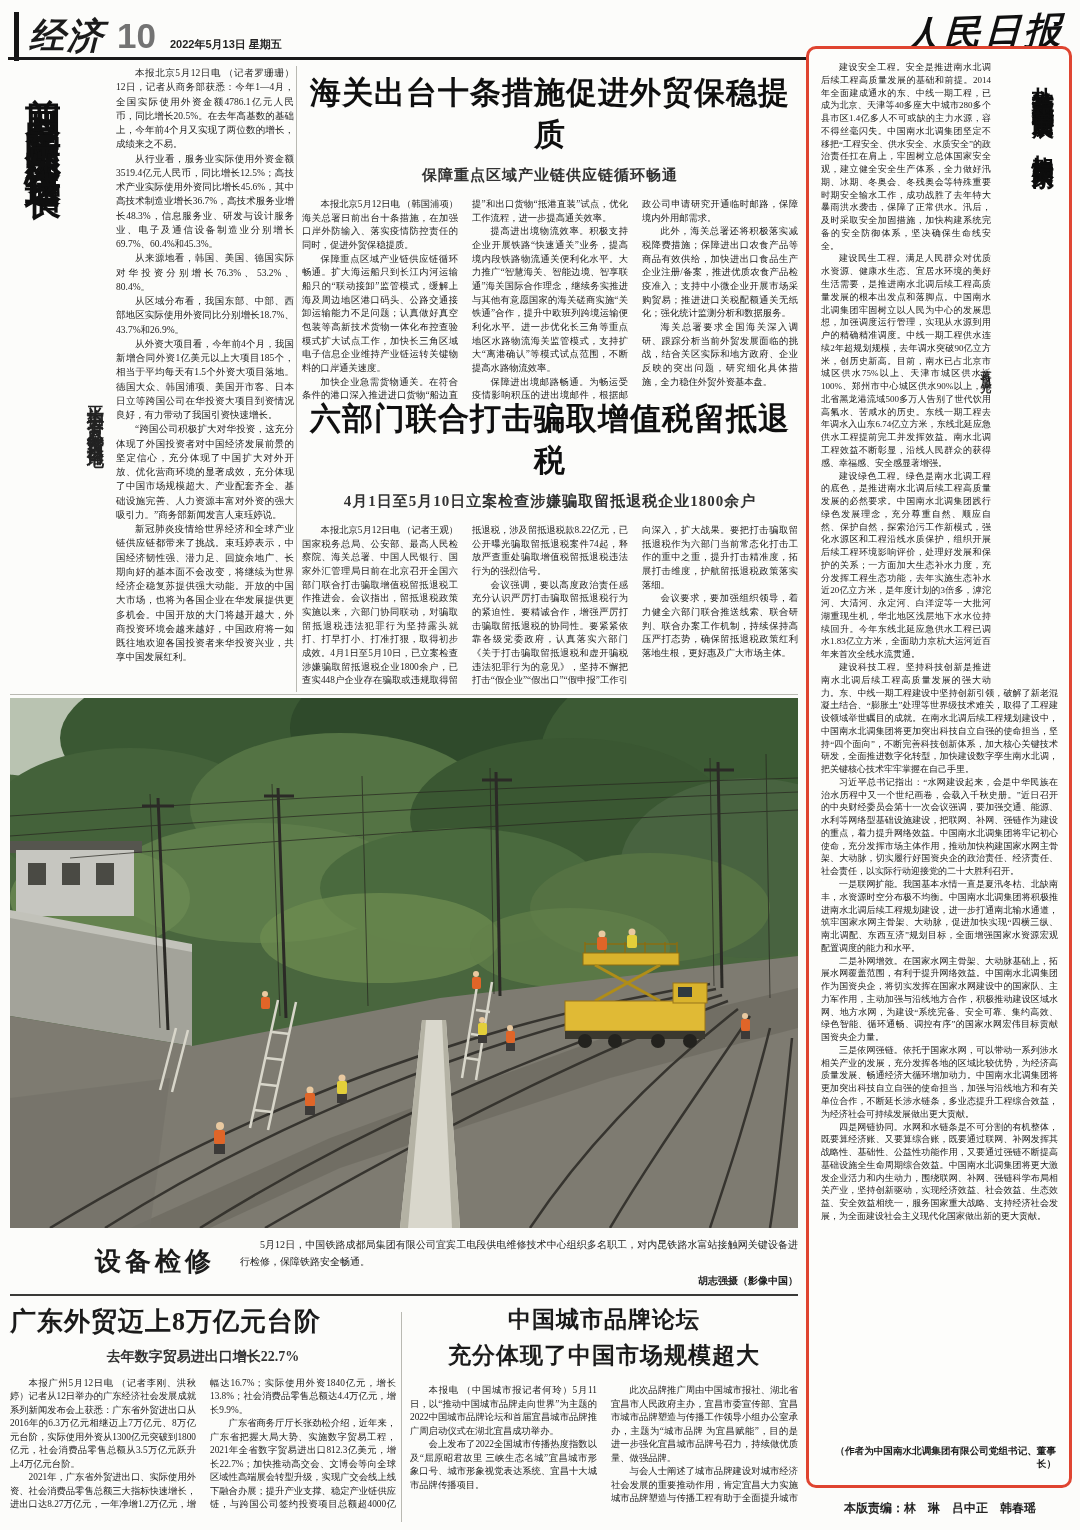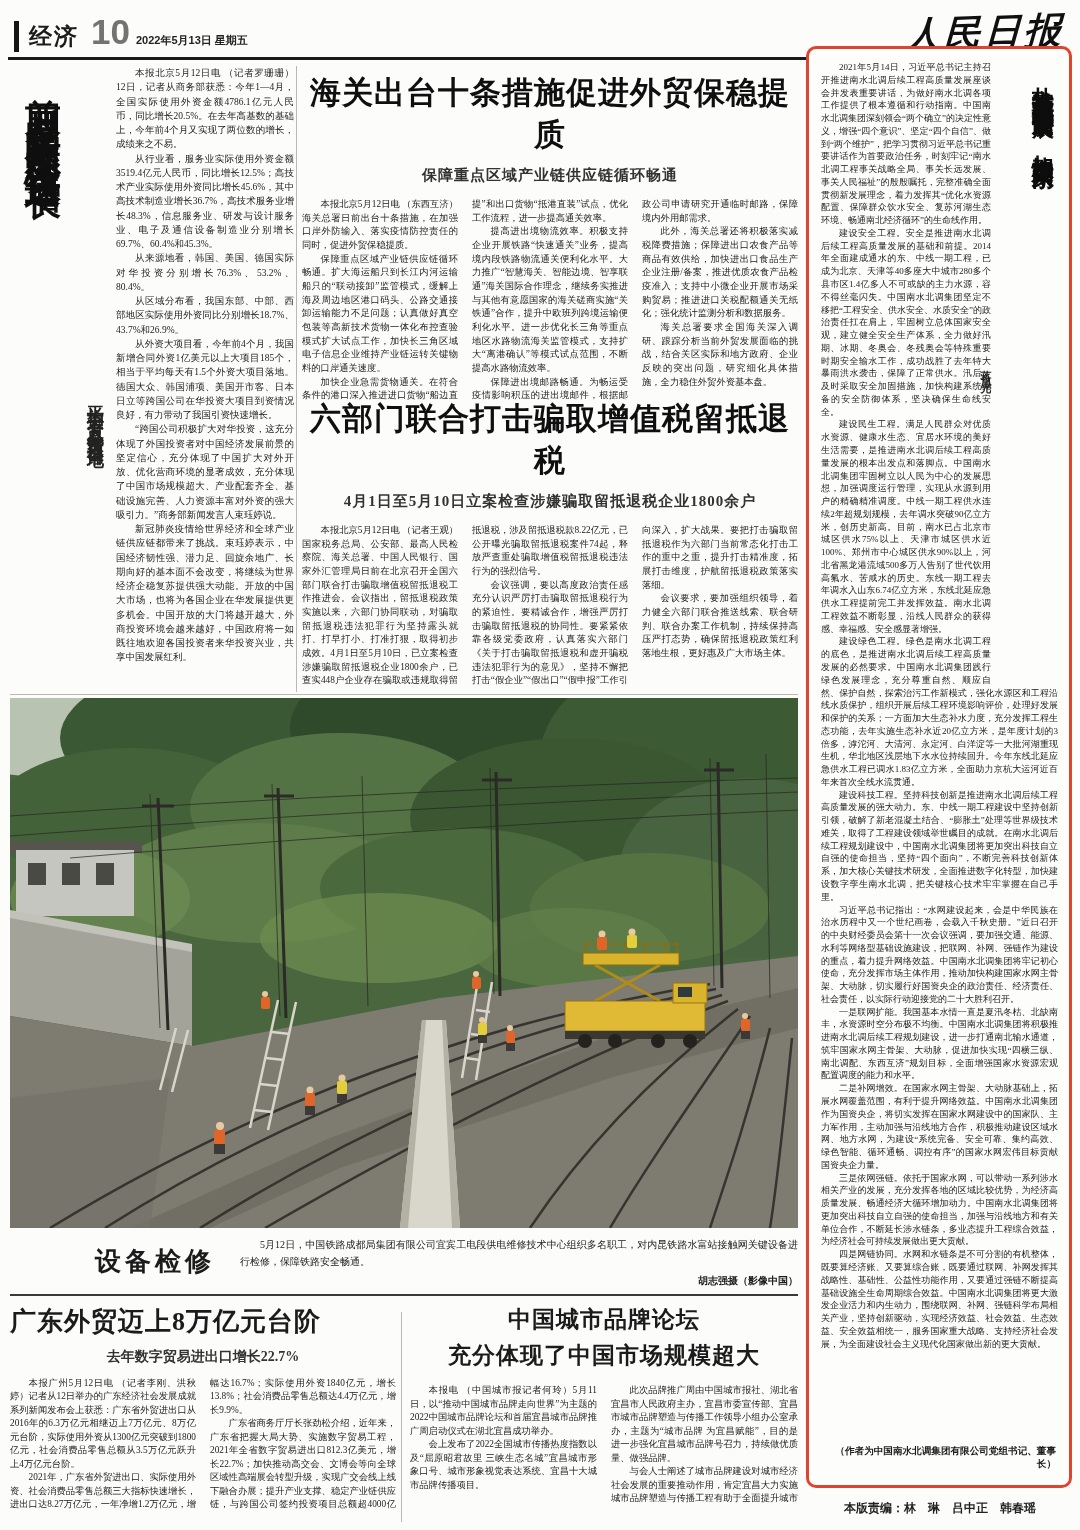--- a/index.html
+++ b/index.html
@@ -8,23 +8,23 @@
     position:relative; width:1080px; height:1530px; margin:0 auto;
     background:#fcfcfa; color:#1b1b1b; overflow:hidden;
     font-family:"Liberation Serif","DejaVu Serif",serif;
   }
   .sans { font-family:"Liberation Sans","DejaVu Sans",sans-serif; }
   .para { text-indent:2em; text-align:justify; margin:0; }
 
   
   .hdr { position:absolute; left:14px; top:10px; right:14px; height:46px; }
   .hdr-left { position:absolute; left:0; top:2px; display:flex; align-items:baseline; }
-  .hdr-section { font-size:23px; font-weight:bold; border-left:5px solid #151515; padding-left:10px; letter-spacing:2px; }
+  .hdr-section { font-size:36px; font-weight:bold; border-left:5px solid #151515; padding-left:10px; letter-spacing:2px;font-style:italic; }
   .hdr-page { font-size:35px; margin-left:12px; font-weight:bold; color:#737373; }
-  .hdr-date { font-size:11px; font-weight:bold; margin-left:6px; color:#222; }
+  .hdr-date { font-size:11px; font-weight:bold; margin-left:14px; color:#222; }
   .masthead { position:absolute; right:2px; top:-2px; font-size:37px; font-weight:bold;
     font-style:italic; letter-spacing:3px; transform:rotate(-2deg) skewX(-4deg); color:#101010; }
   .hdr-rule { position:absolute; left:8px; top:57px; width:1064px; height:3px; background:#1a1a1a; }
 
   
   .vdiv, .hdiv { position:absolute; background:#b9b9b2; }
   .vdiv1 { left:296px; top:66px; width:1px; height:626px; }
   .vdiv2 { left:401px; top:1312px; width:1px; height:210px; }
   .hdiv-mid { left:10px; top:694px; width:788px; height:1px; }
   .hdiv-caption { left:10px; top:1294px; width:788px; height:2px; background:#3a3a38; }
@@ -121,21 +121,21 @@
         <p class="para">从外资大项目看，今年前4个月，我国新增合同外资1亿美元以上大项目185个，相当于平均每天有1.5个外资大项目落地。德国大众、韩国浦项、美国开市客、日本日立等跨国公司在华投资大项目到资情况良好，有力带动了我国引资快速增长。</p>
         <p class="para">“跨国公司积极扩大对华投资，这充分体现了外国投资者对中国经济发展前景的坚定信心，充分体现了中国扩大对外开放、优化营商环境的显著成效，充分体现了中国市场规模超大、产业配套齐全、基础设施完善、人力资源丰富对外资的强大吸引力。”商务部新闻发言人束珏婷说。</p>
         <p class="para">新冠肺炎疫情给世界经济和全球产业链供应链都带来了挑战。束珏婷表示，中国经济韧性强、潜力足、回旋余地广、长期向好的基本面不会改变，将继续为世界经济企稳复苏提供强大动能。开放的中国大市场，也将为各国企业在华发展提供更多机会。中国开放的大门将越开越大，外商投资环境会越来越好，中国政府将一如既往地欢迎各国投资者来华投资兴业，共享中国发展红利。</p>
       </div>
   </section>
 
   <section class="art-customs">
     <h1 class="mid-headline">海关出台十条措施促进外贸保稳提质</h1>
     <h2 class="mid-subhead">保障重点区域产业链供应链循环畅通</h2>
     <div class="cols3 h-customs">
-        <p class="para">本报北京5月12日电 （东西互济）海关总署日前出台十条措施，在加强口岸外防输入、落实疫情防控责任的同时，促进外贸保稳提质。</p>
+        <p class="para">本报北京5月12日电 （韩国浦项）海关总署日前出台十条措施，在加强口岸外防输入、落实疫情防控责任的同时，促进外贸保稳提质。</p>
         <p class="para">保障重点区域产业链供应链循环畅通。扩大海运船只到长江内河运输船只的“联动接卸”监管模式，缓解上海及周边地区港口码头、公路交通接卸运输能力不足问题；认真做好真空包装等高新技术货物一体化布控查验模式扩大试点工作，加快长三角区域电子信息企业维持产业链运转关键物料的口岸通关速度。</p>
         <p class="para">加快企业急需货物通关。在符合条件的港口深入推进进口货物“船边直提”和出口货物“抵港直装”试点，优化工作流程，进一步提高通关效率。</p>
         <p class="para">提高进出境物流效率。积极支持企业开展铁路“快速通关”业务，提高境内段铁路物流通关便利化水平。大力推广“智慧海关、智能边境、智享联通”海关国际合作理念，继续务实推进与其他有意愿国家的海关磋商实施“关铁通”合作，提升中欧班列跨境运输便利化水平。进一步优化长三角等重点地区水路物流海关监管模式，支持扩大“离港确认”等模式试点范围，不断提高水路物流效率。</p>
         <p class="para">保障进出境邮路畅通。为畅运受疫情影响积压的进出境邮件，根据邮政公司申请研究开通临时邮路，保障境内外用邮需求。</p>
         <p class="para">此外，海关总署还将积极落实减税降费措施；保障进出口农食产品等商品有效供给，加快进出口食品生产企业注册/备案，推进优质农食产品检疫准入；支持中小微企业开展市场采购贸易；推进进口关税配额通关无纸化；强化统计监测分析和数据服务。</p>
         <p class="para">海关总署要求全国海关深入调研、跟踪分析当前外贸发展面临的挑战，结合关区实际和地方政府、企业反映的突出问题，研究细化具体措施，全力稳住外贸外资基本盘。</p>
       </div>
   </section>
 
   <section class="art-tax">
@@ -310,21 +310,20 @@
       </div>
   </section>
 
   <aside class="redbox">
     <div class="rb-inner">
       <div class="rb-float">
         <span class="rb-h-main">扎实推进南水北调后续工程高质量发展</span>
         <span class="rb-h-sub">加快构建国家水网</span>
       </div>
       <div class="rb-body">
-          <p class="para">2021年5月14日，习近平总书记主持召开推进南水北调后续工程高质量发展座谈会并发表重要讲话，为做好南水北调各项工作提供了根本遵循和行动指南。中国南水北调集团深刻领会“两个确立”的决定性意义，增强“四个意识”、坚定“四个自信”、做到“两个维护”，把学习贯彻习近平总书记重要讲话作为首要政治任务，时刻牢记“南水北调工程事关战略全局、事关长远发展、事关人民福祉”的殷殷嘱托，完整准确全面贯彻新发展理念，着力发挥其“优化水资源配置、保障群众饮水安全、复苏河湖生态环境、畅通南北经济循环”的生命线作用。</p>
           <p class="para">建设安全工程。安全是推进南水北调后续工程高质量发展的基础和前提。2014年全面建成通水的东、中线一期工程，已成为北京、天津等40多座大中城市280多个县市区1.4亿多人不可或缺的主力水源，容不得丝毫闪失。中国南水北调集团坚定不移把“工程安全、供水安全、水质安全”的政治责任扛在肩上，牢固树立总体国家安全观，建立健全安全生产体系，全力做好汛期、冰期、冬奥会、冬残奥会等特殊重要时期安全输水工作，成功战胜了去年特大暴雨洪水袭击，保障了正常供水。汛后，及时采取安全加固措施，加快构建系统完备的安全防御体系，坚决确保生命线安全。</p>
           <p class="para">建设民生工程。满足人民群众对优质水资源、健康水生态、宜居水环境的美好生活需要，是推进南水北调后续工程高质量发展的根本出发点和落脚点。中国南水北调集团牢固树立以人民为中心的发展思想，加强调度运行管理，实现从水源到用户的精确精准调度。中线一期工程供水连续2年超规划规模，去年调水突破90亿立方米，创历史新高。目前，南水已占北京市城区供水75%以上、天津市城区供水近100%、郑州市中心城区供水90%以上，河北省黑龙港流域500多万人告别了世代饮用高氟水、苦咸水的历史。东线一期工程去年调水入山东6.74亿立方米，东线北延应急供水工程提前完工并发挥效益。南水北调工程效益不断彰显，沿线人民群众的获得感、幸福感、安全感显著增强。</p>
           <p class="para">建设绿色工程。绿色是南水北调工程的底色，是推进南水北调后续工程高质量发展的必然要求。中国南水北调集团践行绿色发展理念，充分尊重自然、顺应自然、保护自然，探索治污工作新模式，强化水源区和工程沿线水质保护，组织开展后续工程环境影响评价，处理好发展和保护的关系；一方面加大生态补水力度，充分发挥工程生态功能，去年实施生态补水近20亿立方米，是年度计划的3倍多，滹沱河、大清河、永定河、白洋淀等一大批河湖重现生机，华北地区浅层地下水水位持续回升。今年东线北延应急供水工程已调水1.83亿立方米，全面助力京杭大运河近百年来首次全线水流贯通。</p>
           <p class="para">建设科技工程。坚持科技创新是推进南水北调后续工程高质量发展的强大动力。东、中线一期工程建设中坚持创新引领，破解了新老混凝土结合、“膨胀土”处理等世界级技术难关，取得了工程建设领域举世瞩目的成就。在南水北调后续工程规划建设中，中国南水北调集团将更加突出科技自立自强的使命担当，坚持“四个面向”，不断完善科技创新体系，加大核心关键技术研发，全面推进数字化转型，加快建设数字孪生南水北调，把关键核心技术牢牢掌握在自己手里。</p>
           <p class="para">习近平总书记指出：“水网建设起来，会是中华民族在治水历程中又一个世纪画卷，会载入千秋史册。”近日召开的中央财经委员会第十一次会议强调，要加强交通、能源、水利等网络型基础设施建设，把联网、补网、强链作为建设的重点，着力提升网络效益。中国南水北调集团将牢记初心使命，充分发挥市场主体作用，推动加快构建国家水网主骨架、大动脉，切实履行好国资央企的政治责任、经济责任、社会责任，以实际行动迎接党的二十大胜利召开。</p>
           <p class="para">一是联网扩能。我国基本水情一直是夏汛冬枯、北缺南丰，水资源时空分布极不均衡。中国南水北调集团将积极推进南水北调后续工程规划建设，进一步打通南北输水通道，筑牢国家水网主骨架、大动脉，促进加快实现“四横三纵、南北调配、东西互济”规划目标，全面增强国家水资源宏观配置调度的能力和水平。</p>
           <p class="para">二是补网增效。在国家水网主骨架、大动脉基础上，拓展水网覆盖范围，有利于提升网络效益。中国南水北调集团作为国资央企，将切实发挥在国家水网建设中的国家队、主力军作用，主动加强与沿线地方合作，积极推动建设区域水网、地方水网，为建设“系统完备、安全可靠、集约高效、绿色智能、循环通畅、调控有序”的国家水网宏伟目标贡献国资央企力量。</p>
           <p class="para">三是依网强链。依托于国家水网，可以带动一系列涉水相关产业的发展，充分发挥各地的区域比较优势，为经济高质量发展、畅通经济大循环增加动力。中国南水北调集团将更加突出科技自立自强的使命担当，加强与沿线地方和有关单位合作，不断延长涉水链条，多业态提升工程综合效益，为经济社会可持续发展做出更大贡献。</p>
           <p class="para">四是网链协同。水网和水链条是不可分割的有机整体，既要算经济账、又要算综合账，既要通过联网、补网发挥其战略性、基础性、公益性功能作用，又要通过强链不断提高基础设施全生命周期综合效益。中国南水北调集团将更大激发企业活力和内生动力，围绕联网、补网、强链科学布局相关产业，坚持创新驱动，实现经济效益、社会效益、生态效益、安全效益相统一，服务国家重大战略、支持经济社会发展，为全面建设社会主义现代化国家做出新的更大贡献。</p>
         </div>

